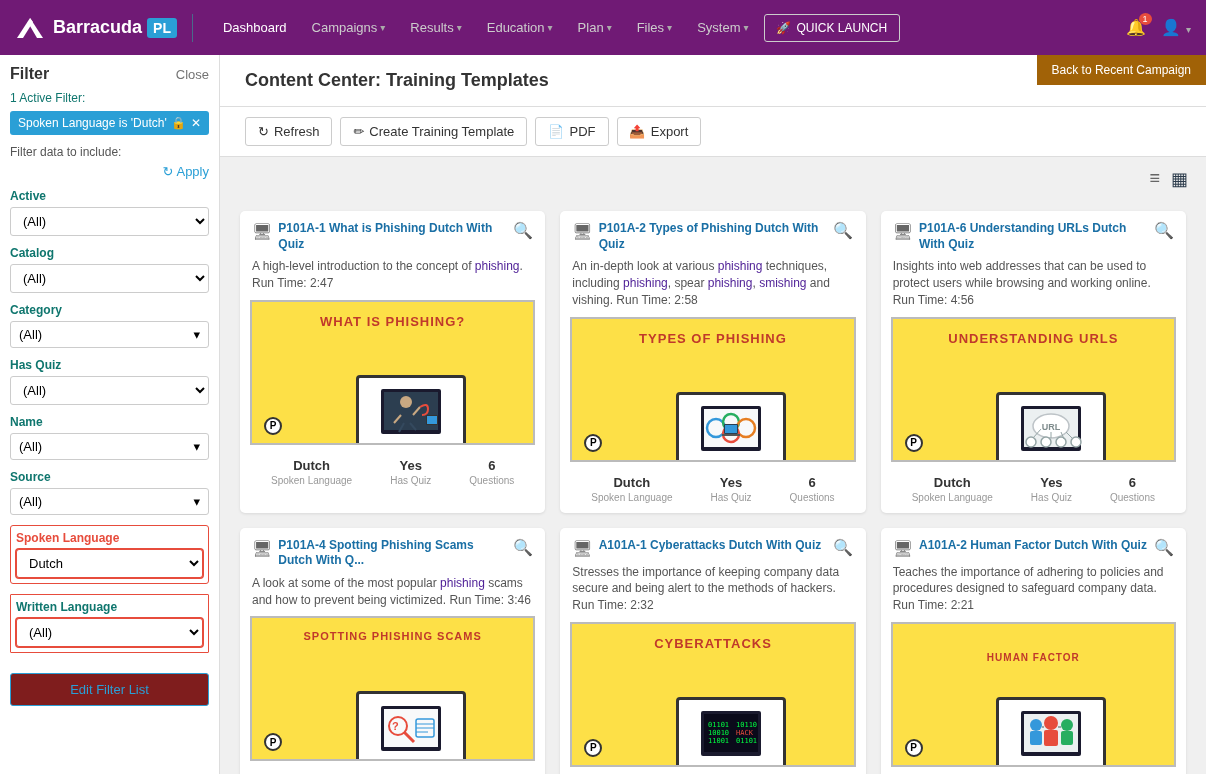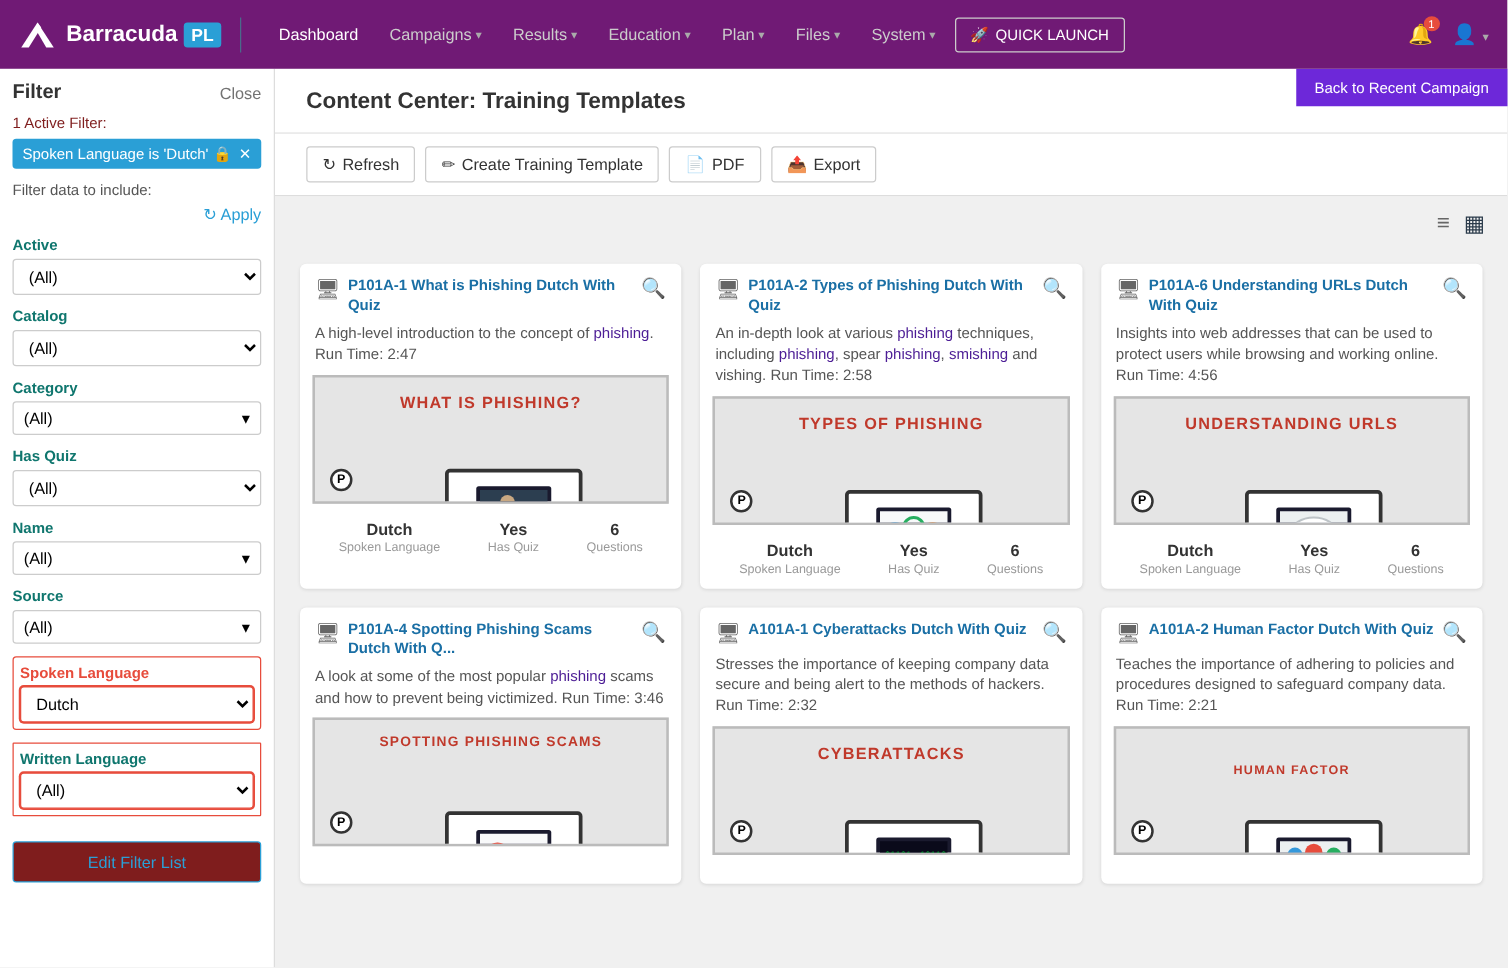--- a/index.html
+++ b/index.html
@@ -87,21 +87,21 @@
       font-size: 9px;
       padding: 1px 4px;
       position: absolute;
       top: -5px;
       right: -5px;
     }
     .back-recent {
       position: absolute;
       top: 55px;
       right: 0;
-      background: #6d28d9;
+      background: #a16207;
       color: white;
       padding: 8px 15px;
       font-size: 12px;
       cursor: pointer;
       z-index: 5;
     }
 
     
     .main-layout {
       display: flex;
@@ -128,21 +128,21 @@
       font-weight: bold;
       color: #333;
     }
     .sidebar-close {
       color: #737373;
       cursor: pointer;
       font-size: 13px;
     }
     .active-filter-label {
       font-size: 12px;
-      color: #7f1d1d;
+      color: #0f766e;
       margin-bottom: 6px;
     }
     .filter-tag {
       background: #2a9fd6;
       color: white;
       padding: 5px 8px;
       border-radius: 3px;
       font-size: 12px;
       display: flex;
       align-items: center;
@@ -382,22 +382,22 @@
       color: #999;
       margin-top: 2px;
     }
 
     .card-thumbnail-wrapper {
       padding: 0 10px 5px;
       position: relative;
     }
     .thumbnail-box {
       border: 2px solid #bbb;
-      height: 103px;
-      background: #e5e5e5;
+      height: 145px;
+      background: #fde047;
       display: flex;
       flex-direction: column;
       align-items: center;
       justify-content: flex-start;
       overflow: hidden;
       position: relative;
       padding-left: 36px;
     }
   </style>
 </head>

